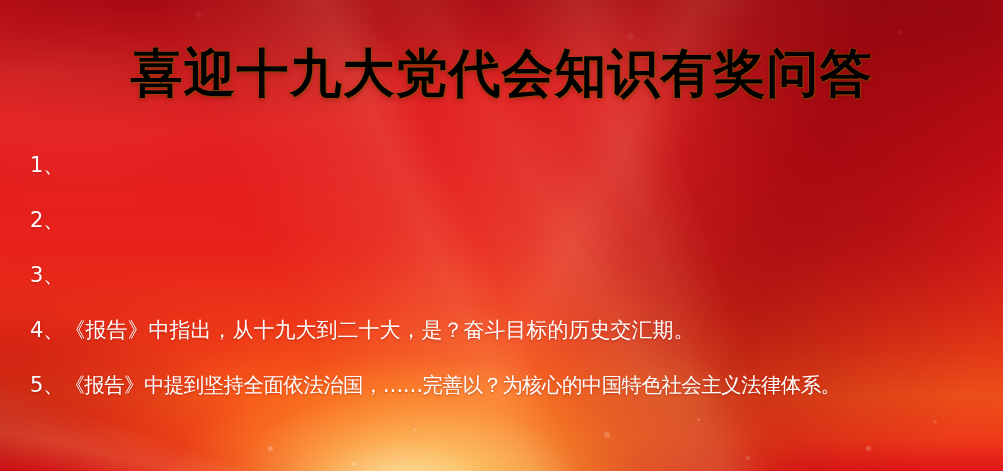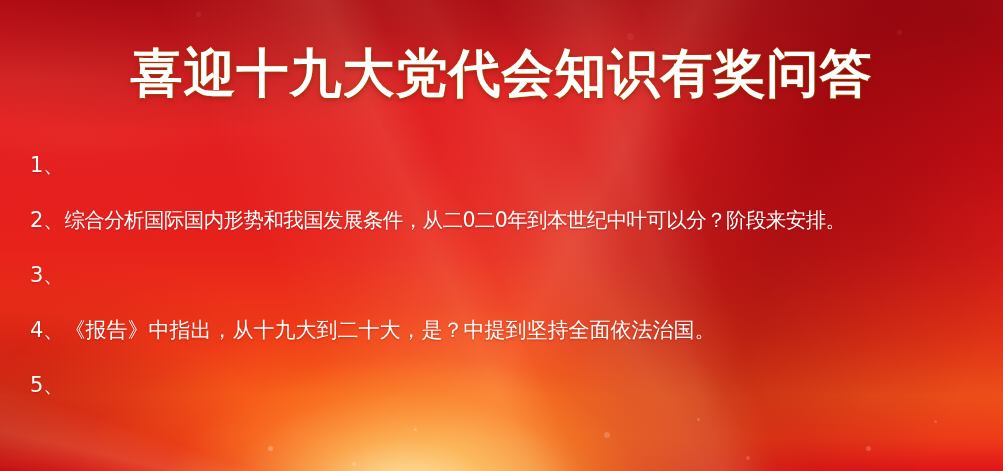--- a/index.html
+++ b/index.html
@@ -170,21 +170,21 @@
     position: absolute;
     top: 44px;
     left: 0;
     right: 0;
     text-align: center;
     font-family: "DejaVu Sans", "Liberation Sans", sans-serif;
     font-size: 52px;
     line-height: 58px;
     font-weight: 700;
     letter-spacing: 1px;
-    color: #ffffff;
+    color: #000000;
     text-shadow:
       0 0 1px #b8860b,
       1px 1px 0 rgba(150,70,0,0.55),
       -1px 0 0 rgba(150,70,0,0.30),
       0 2px 5px rgba(120,20,0,0.45);
     white-space: nowrap;
   }
 
   .qlist {
     position: absolute;
@@ -250,31 +250,31 @@
     <div class="title">喜迎十九大党代会知识有奖问答</div>
 
     <div class="qlist">
 
       <div class="qline">
         <span class="qnum">1、</span>
       </div>
 
       <div class="qline xlong">
         <span class="qnum">2、</span>
-        <span class="qtext">综合分析国际国内形势和我国发展条件，从二0二0年到本世纪中叶可以分？阶段来安排。</span>
       </div>
 
       <div class="qline xlong">
         <span class="qnum">3、</span>
       </div>
 
       <div class="qline">
         <span class="qnum">4、</span>
-        <span class="qtext">《报告》中指出，从十九大到二十大，是？中提到坚持全面依法治国。</span>
+        <span class="qtext">《报告》中指出，从十九大到二十大，是？奋斗目标的历史交汇期。</span>
       </div>
 
       <div class="qline xlong">
         <span class="qnum">5、</span>
+        <span class="qtext">《报告》中提到坚持全面依法治国，……完善以？为核心的中国特色社会主义法律体系。</span>
       </div>
 
     </div>
   </div>
 </div>
 
 </body></html>

